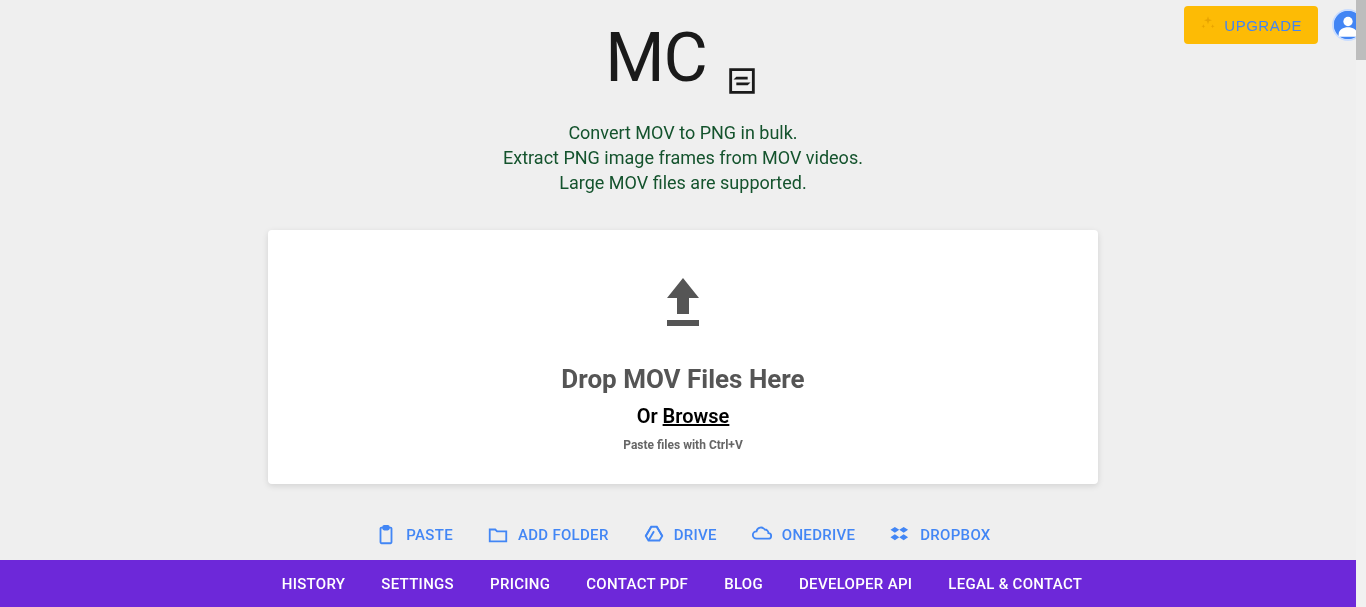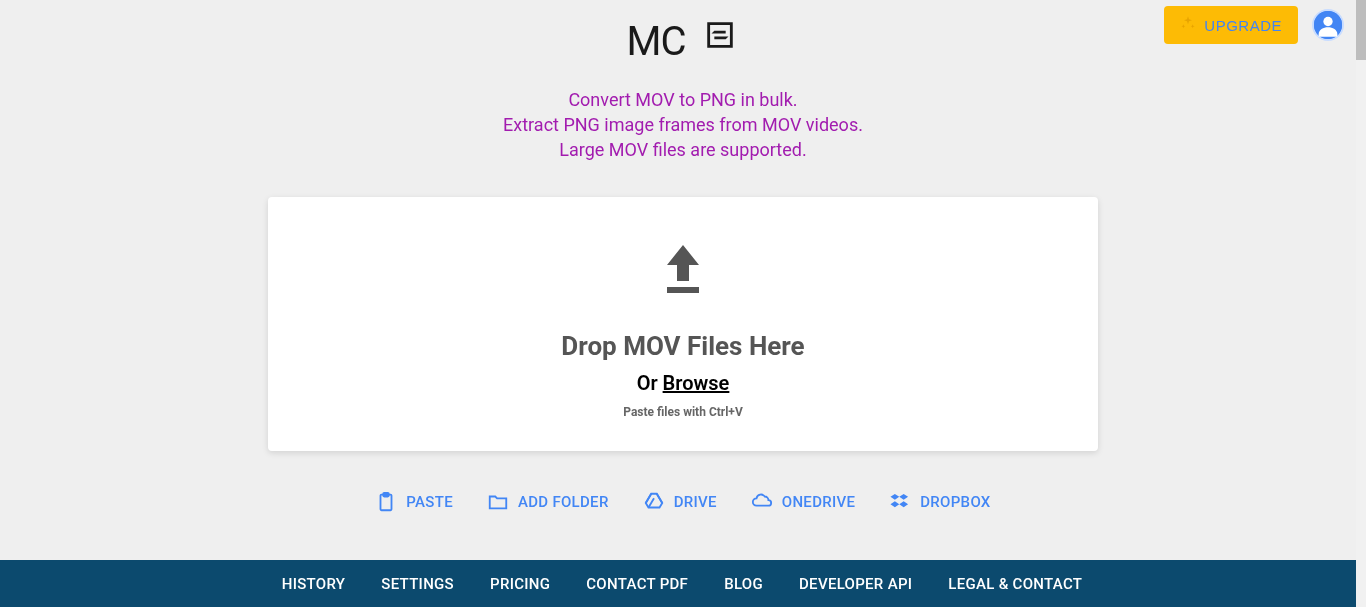--- a/index.html
+++ b/index.html
@@ -7,21 +7,21 @@
   font-family: Roboto, Arial, sans-serif;
   background: #efefef;
   width: 1366px;
   height: 607px;
   overflow: hidden;
   position: relative;
 }
 .topbar {
   position: absolute;
   top: 6px;
-  right: 22px;
+  right: 2px;
   display: flex;
   align-items: center;
   gap: 14px;
 }
 .upgrade-btn {
   background: #fdbb05;
   color: #4285f4;
   font-weight: 500;
   font-size: 15px;
   padding: 9px 16px;
@@ -47,37 +47,37 @@
   align-items: center;
   justify-content: center;
   cursor: pointer;
 }
 .avatar svg { width: 28px; height: 28px; }
 .main {
   text-align: center;
   padding-top: 18px;
 }
 .logo {
-  font-size: 40px;
+  font-size: 68px;
   font-weight: 400;
   color: #1a1a1a;
   letter-spacing: -1px;
   display: inline-flex;
-  align-items: flex-start;
+  align-items: flex-end;
   gap: 16px;
 }
 .logo-icon {
   display: inline-flex;
   align-items: center;
   margin: 0 2px;
 }
 .subtitle {
   margin-top: 22px;
   font-size: 18px;
-  color: #a21caf;
+  color: #14532d;
   line-height: 1.4;
 }
 .dropcard {
   width: 830px;
   margin: 34px auto 0;
   background: #fff;
   border-radius: 4px;
   box-shadow: 0 2px 6px rgba(0,0,0,0.12);
   padding: 44px 20px 32px;
   cursor: pointer;
@@ -135,21 +135,21 @@
   line-height: 12px;
   text-align: center;
   margin-left: 2px;
   cursor: pointer;
 }
 .footer {
   position: absolute;
   bottom: 0;
   left: 0;
   right: 2px;
-  background: #0c4a6e;
+  background: #6d28d9;
   height: 47px;
   display: flex;
   align-items: center;
   justify-content: center;
   gap: 36px;
 }
 .footer a {
   color: #fff;
   font-size: 15px;
   font-weight: 500;

